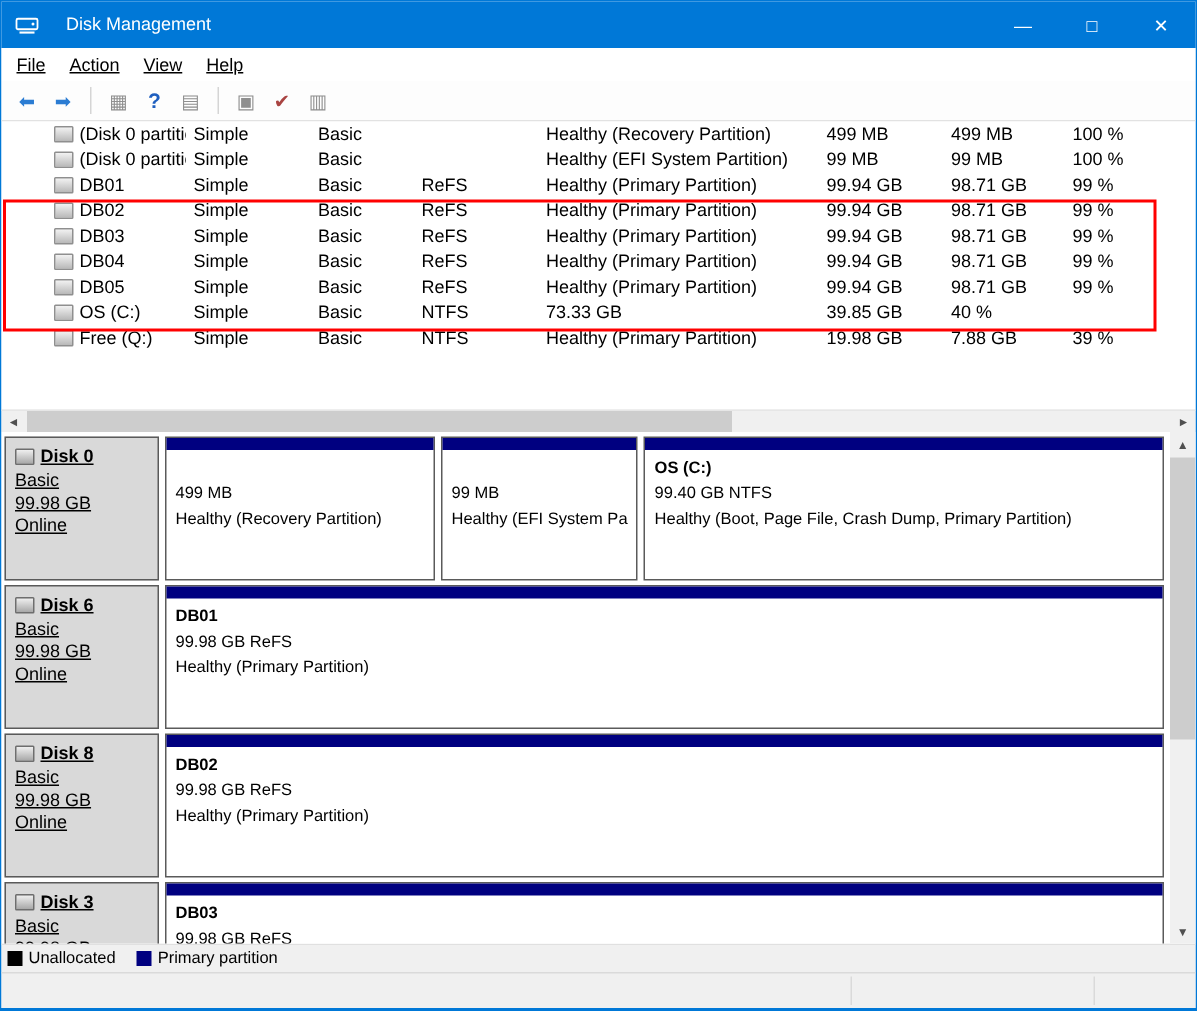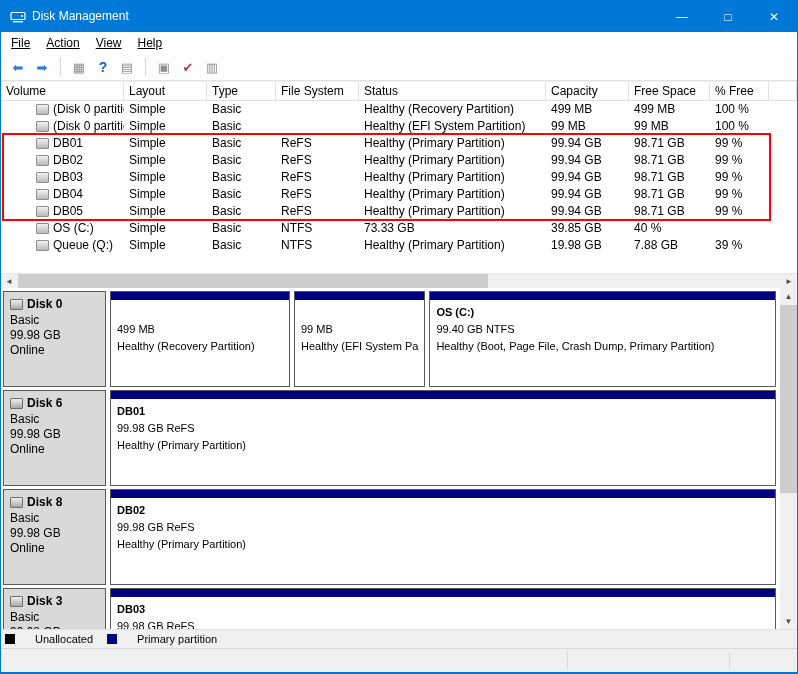--- a/index.html
+++ b/index.html
@@ -3,21 +3,21 @@
 <meta charset="utf-8">
 <style>
   * { margin:0; padding:0; box-sizing:border-box; }
   html,body { width:798px; height:674px; overflow:hidden; }
   body { font-family:"Liberation Sans", sans-serif; font-size:12px; color:#000; background:#fff; }
   .window { width:798px; height:674px; border:1px solid #0078d7; border-bottom-width:2px; display:flex; flex-direction:column; background:#fff; }
 
   
   .titlebar { flex:0 0 31px; background:#0078d7; color:#fff; display:flex; align-items:stretch; }
   .app-icon { width:16px; height:16px; margin:8px 6px 0 9px; }
-  .title-text { font-size:12px; line-height:31px; }
+  .title-text { font-size:12px; line-height:31px;margin-left:12px; }
   .tb-spacer { flex:1; }
   .caption-btn { width:46px; display:flex; align-items:center; justify-content:center; font-size:12px; color:#fff; cursor:default; }
 
   
   .menubar { flex:0 0 22px; display:flex; align-items:center; background:#fff; padding-left:2px;text-decoration:underline; }
   .menu-item { padding:0 8px; font-size:12px; line-height:21px; }
 
   
   .toolbar { flex:0 0 27px; background:#fdfdfd; border-bottom:1px solid #e2e2e2; display:flex; align-items:center; padding-left:5px; }
   .tool-btn { width:24px; height:22px; display:flex; align-items:center; justify-content:center; font-size:13px; }
@@ -38,39 +38,39 @@
   
   .hscroll { flex:0 0 15px; background:#f0f0f0; position:relative; border-top:1px solid #e6e6e6; }
   .hs-arrow { position:absolute; top:0; width:16px; height:15px; font-size:8px; color:#505050; display:flex; align-items:center; justify-content:center; }
   .hs-left { left:0; } .hs-right { right:0; }
   .hthumb { position:absolute; left:17px; top:0; height:15px; width:470px; background:#cdcdcd; }
 
   
   .disk-area { flex:1 1 auto; position:relative; overflow:hidden; background:#fff; }
   .disk-list { position:absolute; left:2px; right:21px; top:0; padding-top:3px; }
   .disk-panel { display:flex; height:96px; margin-bottom:3px; }
-  .disk-info { flex:0 0 103px; border:1px solid #5a5a5a; background:#d9d9d9; padding:5px 6px; line-height:15px; font-size:12px; }
+  .disk-info { flex:0 0 103px; border:1px solid #5a5a5a; background:#d9d9d9; padding:5px 6px; line-height:15px; font-size:12px;text-decoration:underline; }
   .disk-info .dtitle { font-weight:bold; display:flex; align-items:center; margin-bottom:1px; }
   .disk-icon { width:13px; height:11px; border:1px solid #6e6e6e; background:linear-gradient(#efefef,#a8a8a8); border-radius:1px; display:inline-block; margin-right:4px; }
   .partitions { flex:1; display:flex; margin-left:4px; gap:4px; }
   .part { border:1px solid #5a5a5a; background:#fff; display:flex; flex-direction:column; }
   .part-bar { height:8px; background:#000080; flex:0 0 8px; }
   .part-body { padding:4px 6px; font-size:11px; line-height:17px; overflow:hidden; white-space:nowrap; }
   .part-label { font-weight:bold; min-height:17px; }
   .w180 { flex:0 0 180px; } .w130 { flex:0 0 130px; } .wfill { flex:1 1 auto; }
 
   
   .vscroll { position:absolute; top:0; right:0; bottom:0; width:17px; background:#f0f0f0; }
   .vs-arrow { position:absolute; left:0; width:17px; height:16px; font-size:8px; color:#505050; display:flex; align-items:center; justify-content:center; }
   .vs-up { top:0; } .vs-down { bottom:0; }
   .vthumb { position:absolute; left:0; top:17px; width:17px; height:55%; background:#cdcdcd; }
 
   
   .legend { flex:0 0 19px; background:#f0f0f0; display:flex; align-items:center; padding-left:4px; gap:14px; border-top:1px solid #e0e0e0; }
-  .legend-item { display:flex; align-items:center; gap:20px; font-size:11px; }
+  .legend-item { display:flex; align-items:center; gap:4px; font-size:11px; }
   .swatch { width:10px; height:10px; display:inline-block; }
 
   
   .statusbar { flex:0 0 24px; background:#f0f0f0; border-top:1px solid #dadada; position:relative; }
   .sb-sep { position:absolute; top:2px; bottom:2px; width:1px; background:#dadada; }
 </style>
 </head>
 <body>
 
 <div class="window">
@@ -102,31 +102,20 @@
     <span class="tool-btn" style="color: rgb(143, 143, 143);">▦</span>
     <span class="tool-btn bold" style="color: rgb(31, 95, 191);">?</span>
     <span class="tool-btn" style="color: rgb(143, 143, 143);">▤</span>
     <span class="tool-sep"></span>
     <span class="tool-btn" style="color: rgb(143, 143, 143);">▣</span>
     <span class="tool-btn" style="color: rgb(169, 68, 66);">✔</span>
     <span class="tool-btn" style="color: rgb(143, 143, 143);">▥</span>
   </div>
 
   <div class="volume-section">
-    <div class="vgrid vheader">
-      <span class="hc">Volume</span>
-      <span class="hc">Layout</span>
-      <span class="hc">Type</span>
-      <span class="hc">File System</span>
-      <span class="hc">Status</span>
-      <span class="hc">Capacity</span>
-      <span class="hc">Free Space</span>
-      <span class="hc">% Free</span>
-      <span class="hc"></span>
-    </div>
 
     <div class="vgrid vrow">
       <span class="c c-vol">
           <span class="vol-icon"></span>
           <span>(Disk 0 partition 1)</span>
         </span>
       <span class="c">Simple</span>
       <span class="c">Basic</span>
       <span class="c"></span>
       <span class="c">Healthy (Recovery Partition)</span>
@@ -236,21 +225,21 @@
       <span class="c">NTFS</span>
       <span class="c">73.33 GB</span>
       <span class="c">39.85 GB</span>
       <span class="c">40 %</span>
       <span class="c"></span>
     </div>
 
     <div class="vgrid vrow">
       <span class="c c-vol">
           <span class="vol-icon"></span>
-          <span>Queue (Q:)</span>
+          <span>Free (Q:)</span>
         </span>
       <span class="c">Simple</span>
       <span class="c">Basic</span>
       <span class="c">NTFS</span>
       <span class="c">Healthy (Primary Partition)</span>
       <span class="c">19.98 GB</span>
       <span class="c">7.88 GB</span>
       <span class="c">39 %</span>
       <span class="c"></span>
     </div>

